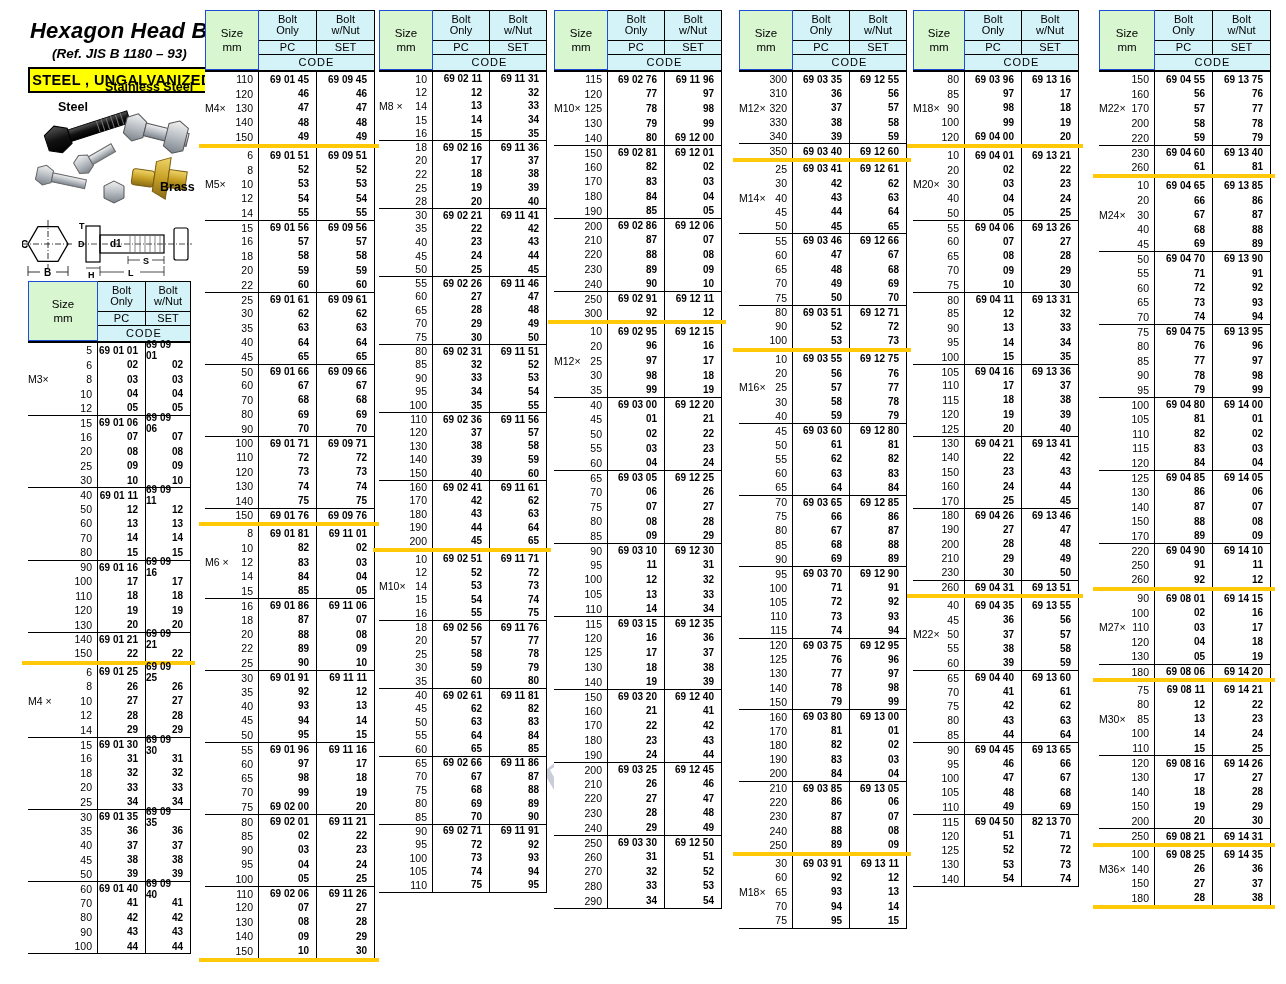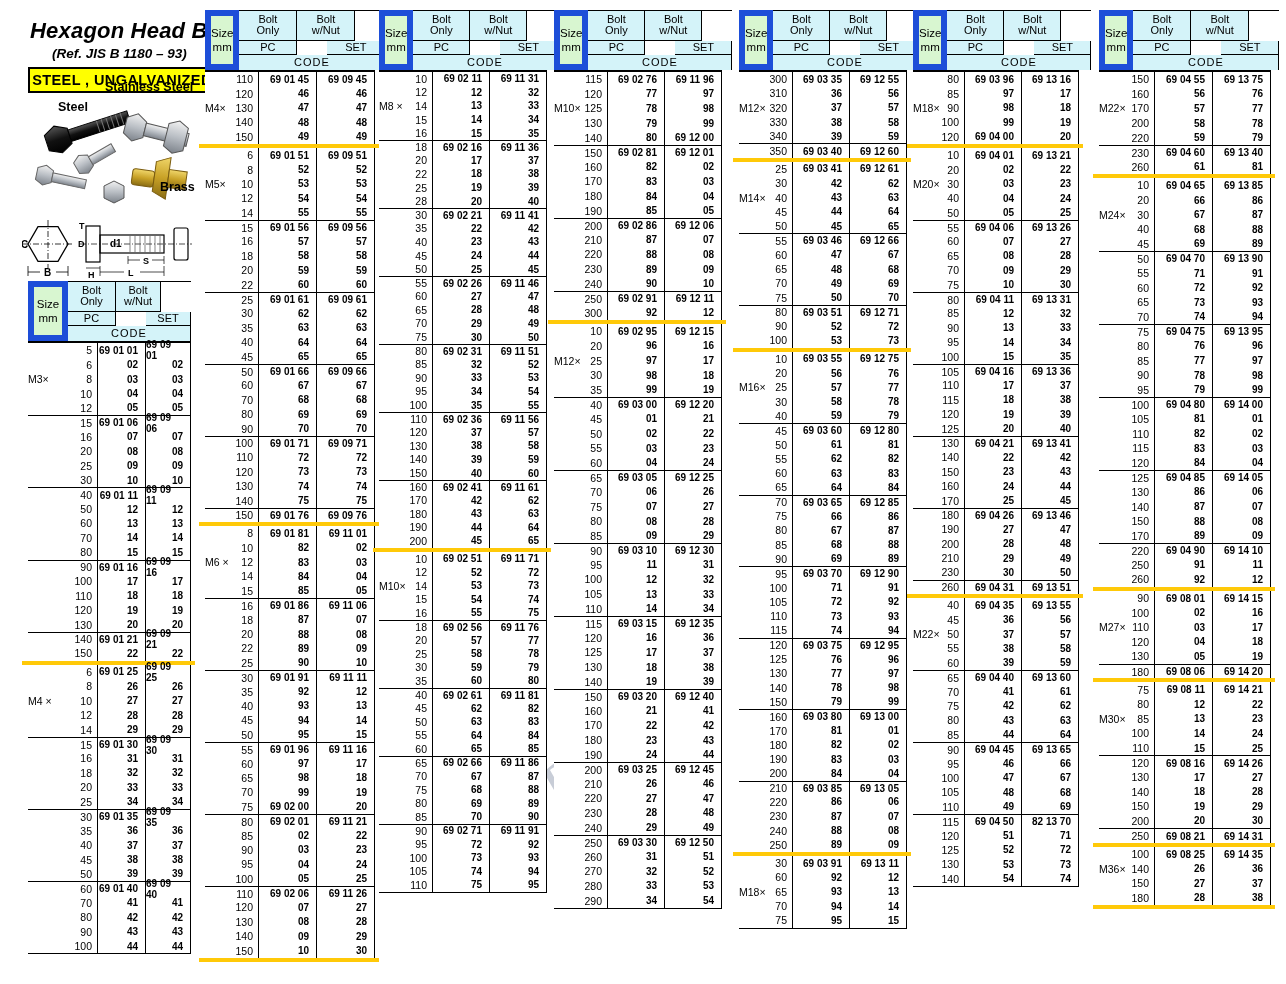--- a/index.html
+++ b/index.html
@@ -17,26 +17,26 @@
   #lab-stainless{left:105px;top:80px;}
   #lab-brass{left:152px;top:180px;padding-left:8px;}
   #diagram{position:absolute;left:22px;top:214px;width:174px;height:66px;}
   
   #watermark{position:absolute;left:520px;top:690px;font-family:"Liberation Serif",serif;
              font-size:46px;font-weight:bold;font-style:italic;color:rgba(125,135,160,.42);
              transform:rotate(-40deg);letter-spacing:4px;white-space:nowrap;}
   
   .btable{position:absolute;background:#fff;}
   .thead{display:flex;height:60px;}
-  .hsize{width:var(--sw);box-sizing:border-box;background:#d8f6d0;border:6px solid #1d4ed8;
+  .hsize{width:var(--sw);box-sizing:border-box;background:#d8f6d0;border:1px solid #1d4ed8;
          display:flex;flex-direction:column;align-items:center;justify-content:center;
          font-size:11.5px;line-height:14px;}
   .hrt{display:flex;flex-direction:column;flex:1;border-top:1px solid #000;box-sizing:border-box;}
   .hr1{display:flex;height:30px;}
-  .hr2{display:flex;height:15px;gap:30px;}
+  .hr2{display:flex;height:15px;}
   .hc{box-sizing:border-box;background:#d4f3f9;border-right:1px solid #000;border-bottom:1px solid #000;
       display:flex;align-items:center;justify-content:center;text-align:center;
       font-size:11px;line-height:11.5px;}
   .hp{width:var(--pw);}
   .he{width:var(--ew);}
   .hcode{height:15px;border-bottom:none;letter-spacing:1px;}
   .tbody{border-top:2px solid #000;}
   .tbody.bline{border-bottom:1px solid #000;}
   .trow{display:flex;height:var(--rh);}
   .c{box-sizing:border-box;height:100%;display:flex;align-items:center;justify-content:flex-end;}

